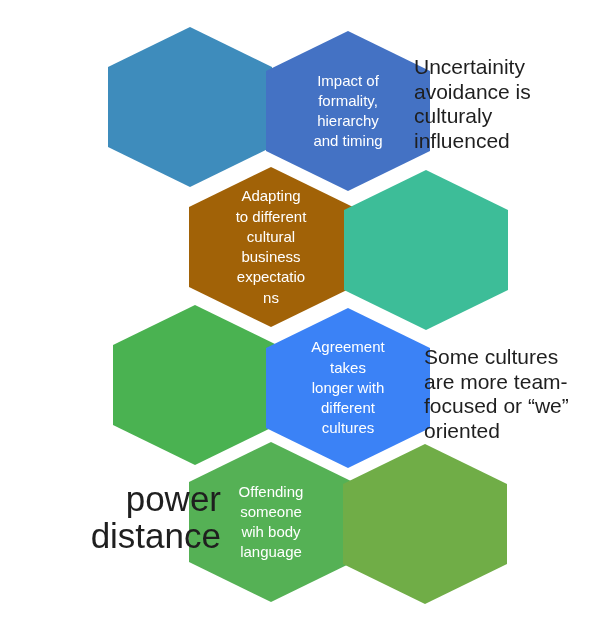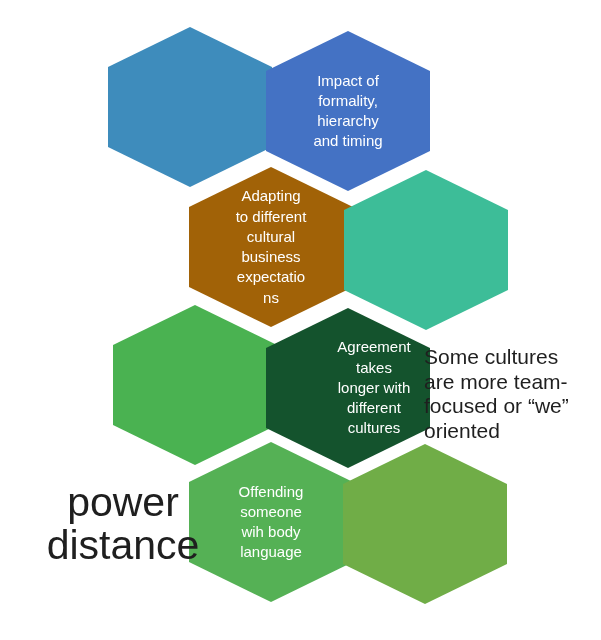--- a/index.html
+++ b/index.html
@@ -46,23 +46,23 @@
   }
   .note-uncertainty { left: 414px; top: 55px; width: 186px; }
   .note-team        { left: 403px; top: 345px; width: 158px; padding-left: 21px; }
 
   .power-label {
     position: absolute;
     left: 25px;
     top: 481px;
     width: 196px;
     color: #1f1f1f;
-    font-size: 41px;
+    font-size: 35px;
     line-height: 1.05;
-    text-align: center;
+    text-align: right;
     white-space: pre-line;
   }
 </style>
 </head>
 <body>
 
 <div class="stage">
 
   <div class="hex hex-1" style="background: rgb(62, 140, 188);">
     <div class="hex-label"></div>
@@ -85,39 +85,43 @@
   </div>
 
   <div class="hex hex-4" style="background: rgb(61, 189, 152);">
     <div class="hex-label"></div>
   </div>
 
   <div class="hex hex-5" style="background: rgb(74, 178, 81);">
     <div class="hex-label"></div>
   </div>
 
-  <div class="hex hex-6" style="background: #14532d; justify-content: flex-end;">
+  <div class="hex hex-6" style="background: #3b82f6;">
     <div class="hex-label">Agreement
 takes
 longer with
 different
 cultures</div>
   </div>
 
   <div class="hex hex-7" style="background: rgb(85, 177, 85);">
     <div class="hex-label">Offending
 someone
 wih body
 language</div>
   </div>
 
   <div class="hex hex-8" style="background: rgb(112, 173, 71);">
     <div class="hex-label"></div>
   </div>
 
+  <div class="note note-uncertainty">Uncertainity
+avoidance is
+culturaly
+influenced</div>
 
   <div class="note note-team">Some cultures
 are more team-
 focused or “we”
 oriented</div>
 
   <div class="power-label">power
 distance</div>
 
 </div>

